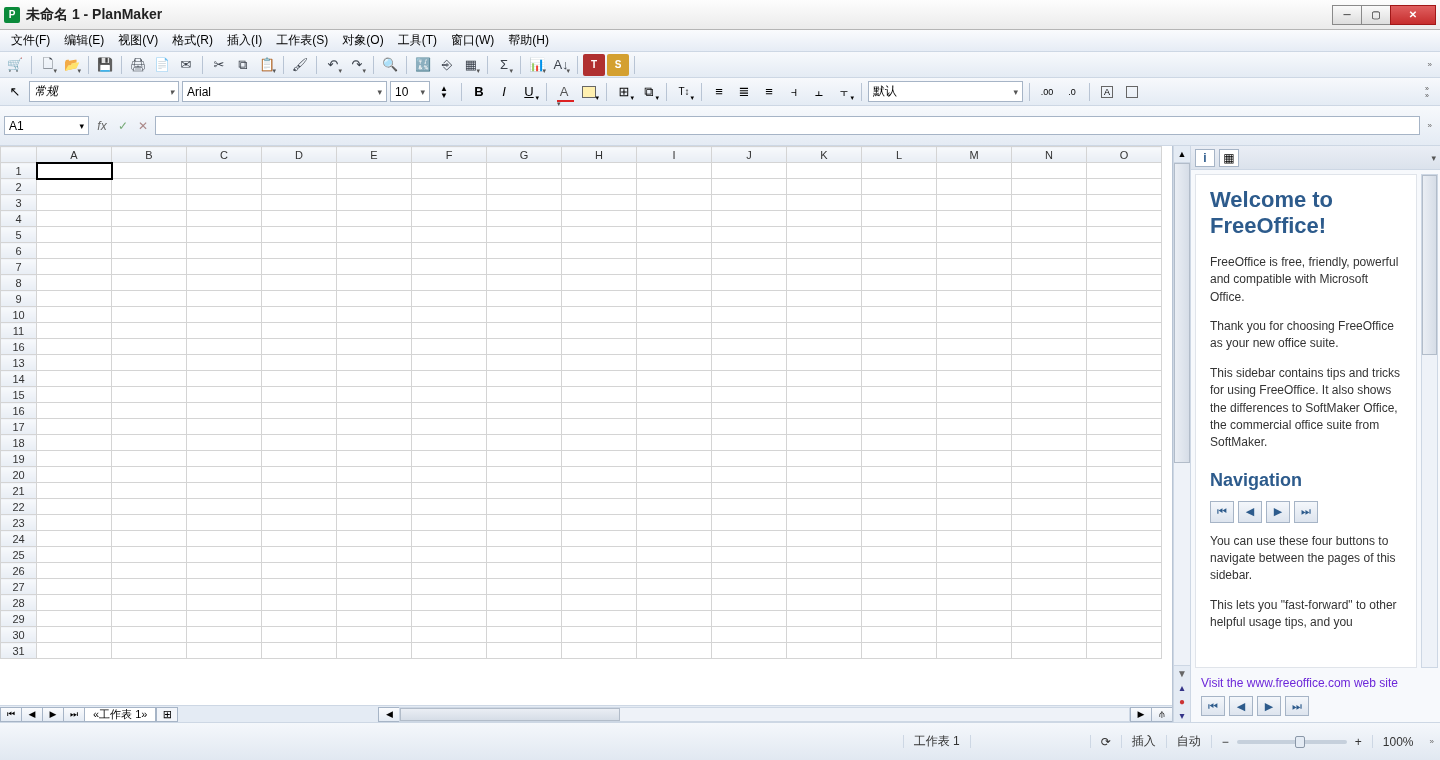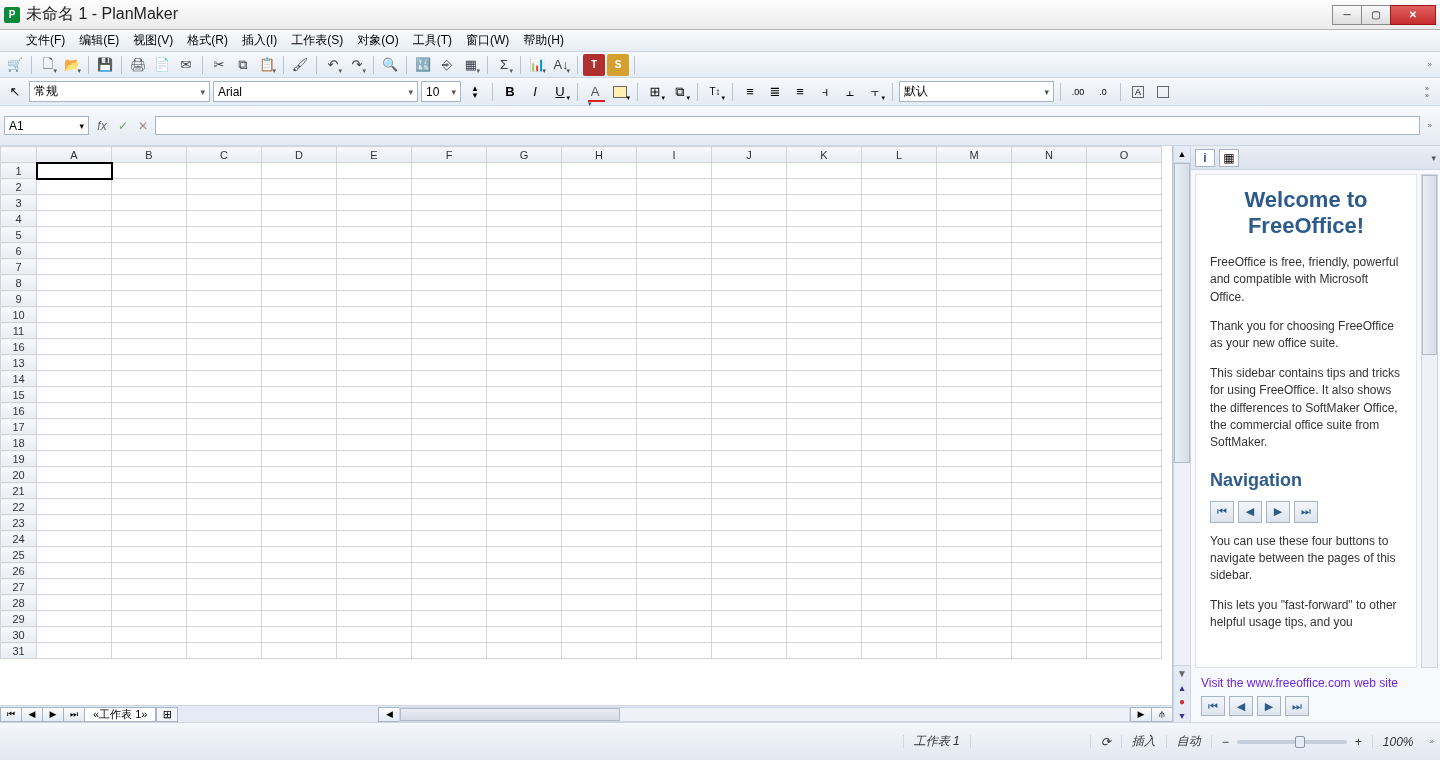--- a/index.html
+++ b/index.html
@@ -1,33 +1,33 @@
 <!DOCTYPE html>
 <html><head>
 <meta charset="utf-8">
 <style>
 * { box-sizing: border-box; margin: 0; padding: 0; font-family: "Microsoft YaHei", Tahoma, Arial, sans-serif; }
 body { background: #fff; font-size: 12px; overflow: hidden; width: 1440px; height: 760px; display: flex; flex-direction: column; }
 .titlebar { height: 30px; background: linear-gradient(#fdfdfd,#ebebeb); border-bottom: 1px solid #b5b5b5; display: flex; align-items: center; padding: 0 4px; }
 .titlebar .app-icon { width: 16px; height: 16px; background: #0a8a3a; color: #fff; font-size: 10px; font-weight: bold; display:flex; align-items:center; justify-content:center; border-radius:2px; margin-right:6px; }
-.titlebar .title { color: #222; font-size: 16px; }
+.titlebar .title { color: #222; font-size: 14px; font-weight: bold; }
 .titlebar .spacer { flex: 1; }
 .win-btns { display: flex; }
 .win-btn { width: 30px; height: 20px; border: 1px solid #8a8a8a; background:linear-gradient(#fafafa,#ddd); display:flex; align-items:center; justify-content:center; font-size:10px; margin-left:-1px;}
 .win-btn.close { width: 46px; background: linear-gradient(#e06060,#c62d2d); border-color:#a01818; color:#fff; font-weight:bold;}
-.menubar { height: 22px; background: linear-gradient(#fafbfd,#e6ecf5); border-bottom:1px solid #cdd7e4; display:flex; align-items:center; padding: 0 19px; font-size:12px; }
+.menubar { height: 22px; background: linear-gradient(#fafbfd,#e6ecf5); border-bottom:1px solid #cdd7e4; display:flex; align-items:center; padding: 0 4px; font-size:12px; }
 .menubar .menu { padding: 2px 7px; cursor:default; }
 .toolbar { height: 26px; background: linear-gradient(#f7f9fc,#e4ebf4); border-bottom:1px solid #cdd7e4; display:flex; align-items:center; padding: 0 4px; gap:2px;}
 .tb-btn { width:22px; height:22px; display:flex; align-items:center; justify-content:center; font-size:13px; color:#3a404a; border:1px solid transparent; border-radius:2px; position:relative;}
 .tb-btn.drop::after { content:"▾"; font-size:7px; position:absolute; right:1px; bottom:0px; color:#555;}
 .tb-sep { width:1px; height:18px; background:#b8c4d4; margin:0 3px; }
 .fmt-bar { height:28px; background: linear-gradient(#f7f9fc,#e4ebf4); border-bottom:1px solid #cdd7e4; display:flex; align-items:center; padding:0 4px; gap:3px;}
 .dd { height:21px; border:1px solid #a6b4c6; background:#fff; display:flex; align-items:center; padding:0 18px 0 4px; font-size:12px; position:relative;}
 .dd::after { content:"▾"; position:absolute; right:4px; font-size:9px; color:#555; }
-.dd.style{ width:181px;} .dd.font{ width:205px;} .dd.size{ width:40px;} .dd.lang{ width:155px;}
+.dd.style{ width:150px;font-style:italic;} .dd.font{ width:205px;} .dd.size{ width:40px;} .dd.lang{ width:155px;}
 .fmb { width:22px; height:21px; display:flex; align-items:center; justify-content:center; border:1px solid transparent; font-size:13px; position:relative;}
 .fmb.drop::after {content:"▾"; font-size:7px; position:absolute; right:0; bottom:-1px; }
 .fmb.bold{font-weight:bold;} .fmb.italic{font-style:italic;} .fmb.under{text-decoration:underline;}
 .formula-bar{ height:40px; background:linear-gradient(#f7f9fc,#e4ebf4); border-bottom:1px solid #cdd7e4; display:flex; align-items:center; padding:0 4px; gap:4px;}
 .cell-ref{ width:85px; height:19px; border:1px solid #a6b4c6; background:#fff; padding:0 4px; display:flex; align-items:center; position:relative;}
 .cell-ref::after{content:"▾"; position:absolute; right:4px; font-size:9px;}
 .fx-icon{width:18px; font-style:italic; color:#666; font-size:12px; text-align:center;}
 .fx-ok{width:16px; color:#7a7; text-align:center;} .fx-cancel{width:16px; color:#a88; text-align:center;}
 .formula-input{ flex:1; height:19px; border:1px solid #a6b4c6; background:#fff; padding:0 4px;}
 .overflow-arrows{width:18px; display:flex; flex-direction:column; align-items:center; font-size:7px; color:#555;}
@@ -51,33 +51,33 @@
 .hbar .hscroll .thumb{ position:absolute; left:0; width:220px; top:0; bottom:0; background:linear-gradient(#eaeef4,#d6dde7); border:1px solid #b2bcc9;}
 .sidestrip{ width:17px; background:#e4ebf4; border-left:1px solid #cdd7e4; display:flex; flex-direction:column;}
 .sidestrip .vtrack{ flex:1; background:#eef2f8; position:relative; border-bottom:1px solid #cdd7e4;}
 .sidestrip .vthumb{ position:absolute; top:0; height:300px; left:0; right:0; background:linear-gradient(90deg,#eaeef4,#d6dde7); border:1px solid #b2bcc9;}
 .sidestrip .micro{ height:14px; display:flex; align-items:center; justify-content:center; font-size:10px; color:#666;}
 .side-panel{ width:250px; background:#f7f9fc; border-left:1px solid #cdd7e4; display:flex; flex-direction:column;}
 .side-head{ height:24px; background:linear-gradient(#eaeef5,#dbe2ec); border-bottom:1px solid #cdd7e4; display:flex; align-items:center; padding:0 4px; gap:4px;}
 .side-head .ibtn{ width:20px; height:18px; display:flex; align-items:center; justify-content:center; border:1px solid #a6b4c6; background:#fff; font-size:12px;}
 .side-head .spacer{flex:1;}
 .side-body{ flex:1; padding:12px 14px; overflow:hidden; background:#fff; border:1px solid #e0e4ea; margin:4px; font-size:12px; color:#333;}
-.side-body h2{ color:#2d5b8c; font-size:22px; font-weight:600; margin-bottom:14px; line-height:1.2;text-align:center;}
+.side-body h2{ color:#2d5b8c; font-size:22px; font-weight:600; margin-bottom:14px; line-height:1.2;}
 .side-body h3{ color:#2d5b8c; font-size:18px; font-weight:600; margin:18px 0 10px;}
 .side-body p{ margin-bottom:12px; line-height:1.45; font-size:12px;}
 .nav-btns{ display:flex; gap:4px; margin-bottom:10px;}
 .nav-btns .nb{ width:24px; height:22px; border:1px solid #a6b4c6; background:linear-gradient(#f4f7fb,#dde4ee); display:flex; align-items:center; justify-content:center; color:#2d5b8c; font-size:11px;}
 .side-foot{ padding:4px 10px 2px; display:flex; flex-direction:column; gap:6px;}
 .side-link{ color:#6d28d9; font-size:12px;}
 .side-nav2{ display:flex; gap:4px; padding:4px 10px 6px;}
 .side-nav2 .nb{ width:24px; height:20px; border:1px solid #a6b4c6; background:linear-gradient(#f4f7fb,#dde4ee); display:flex; align-items:center; justify-content:center; font-size:11px; color:#2d5b8c;}
 .side-body-wrap{flex:1; display:flex; overflow:hidden;}
 .side-vscroll{ width:17px; background:#eef2f8; margin:4px 2px 4px 0; border:1px solid #cdd7e4; position:relative;}
 .side-vscroll .th{ position:absolute; top:0; height:180px; left:0; right:0; background:linear-gradient(90deg,#eaeef4,#d6dde7); border:1px solid #b2bcc9;}
-.statusbar{ height:38px; background:linear-gradient(#f4f7fb,#e1e8f1); border-top:1px solid #cdd7e4; display:flex; align-items:center; padding:12px 6px; font-size:12px; color:#333;font-style:italic;}
+.statusbar{ height:38px; background:linear-gradient(#f4f7fb,#e1e8f1); border-top:1px solid #cdd7e4; display:flex; align-items:center; padding:12px 6px; font-size:12px; color:#333;}
 .statusbar .seg{ padding:0 10px; border-left:1px solid #cdd7e4; height:100%; display:flex; align-items:center;}
 .statusbar .stretch{ flex:1;}
 .zoom-slider{ width:110px; height:4px; background:#c6d0dc; border-radius:2px; position:relative; margin:0 8px;}
 .zoom-slider .knob{ position:absolute; left:58px; top:-4px; width:10px; height:12px; background:#e4ebf4; border:1px solid #8a97a8; border-radius:2px;}
 .und-red{ color:#555; position:relative;}
 .und-red::after{content:""; position:absolute; left:3px; right:3px; bottom:2px; height:2px; background:#d22;}
 .fillbox{ width:14px; height:12px; border:1px solid #666; background:#fff0b0;}
 .sq{ width:12px; height:12px; border:1px solid #666;}
 </style>
 </head>

